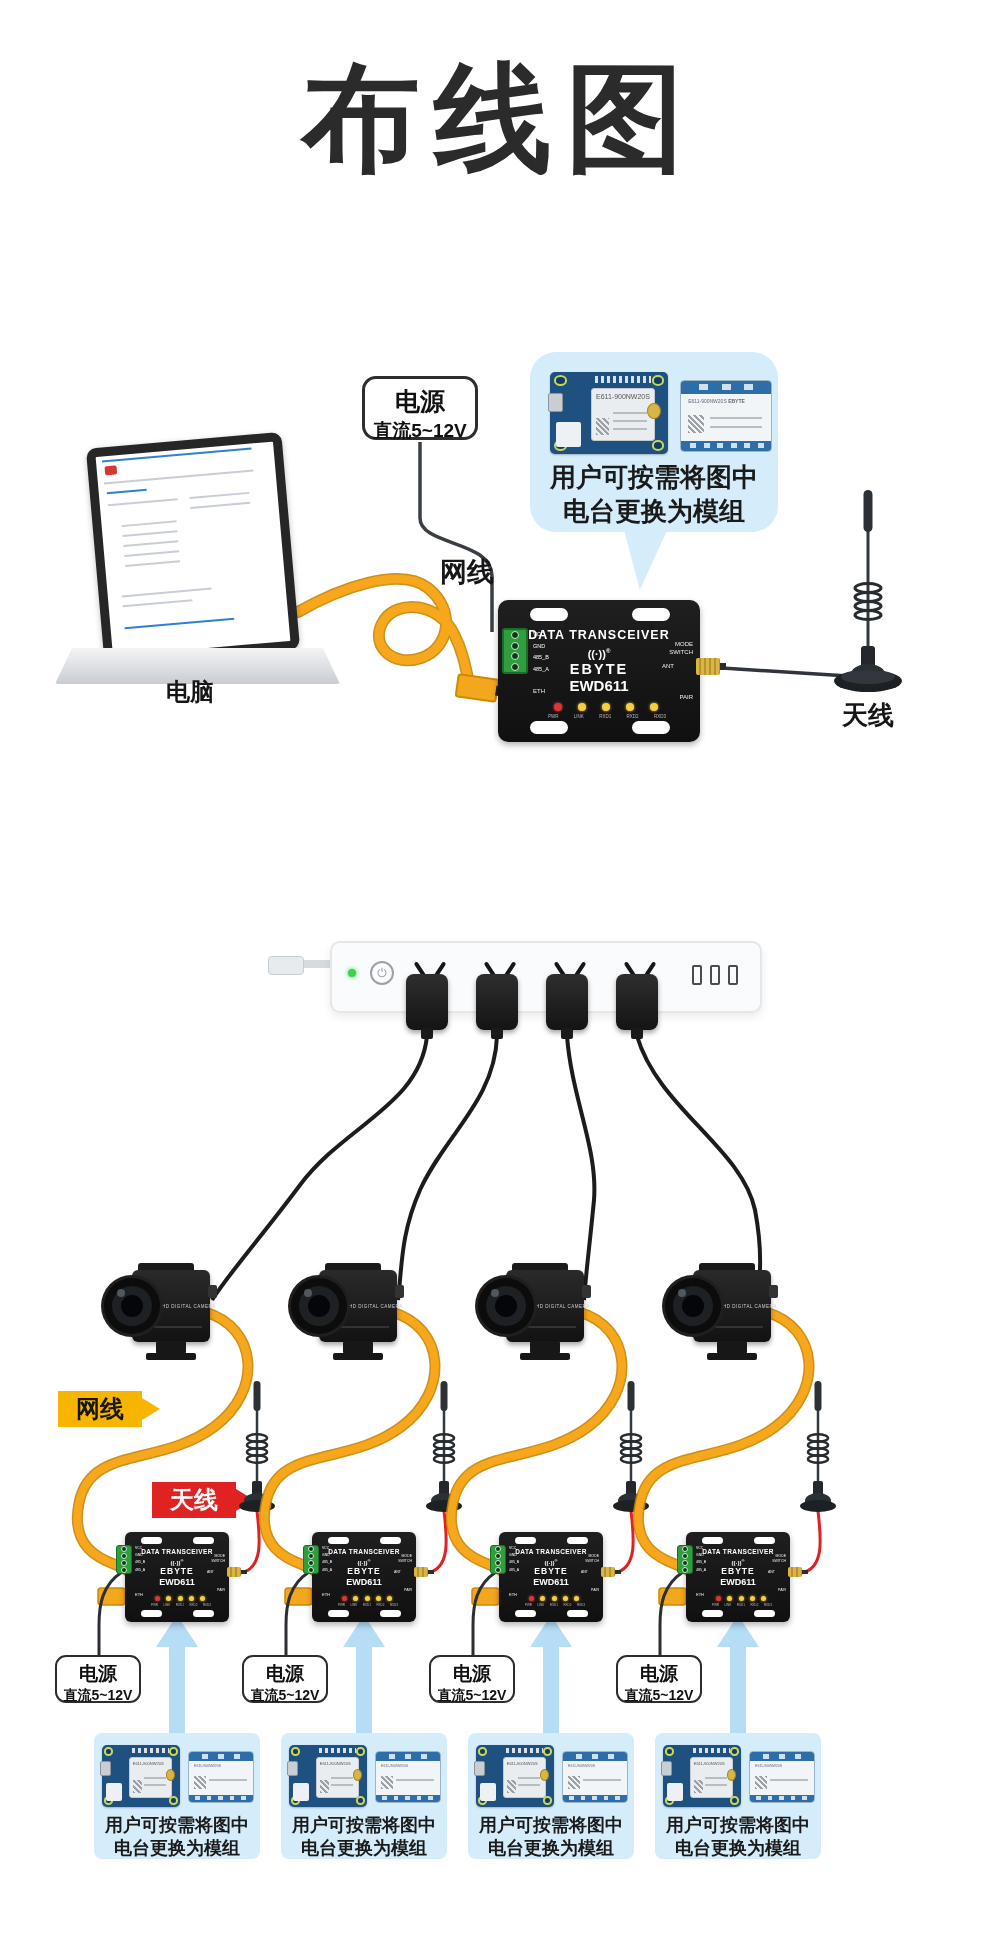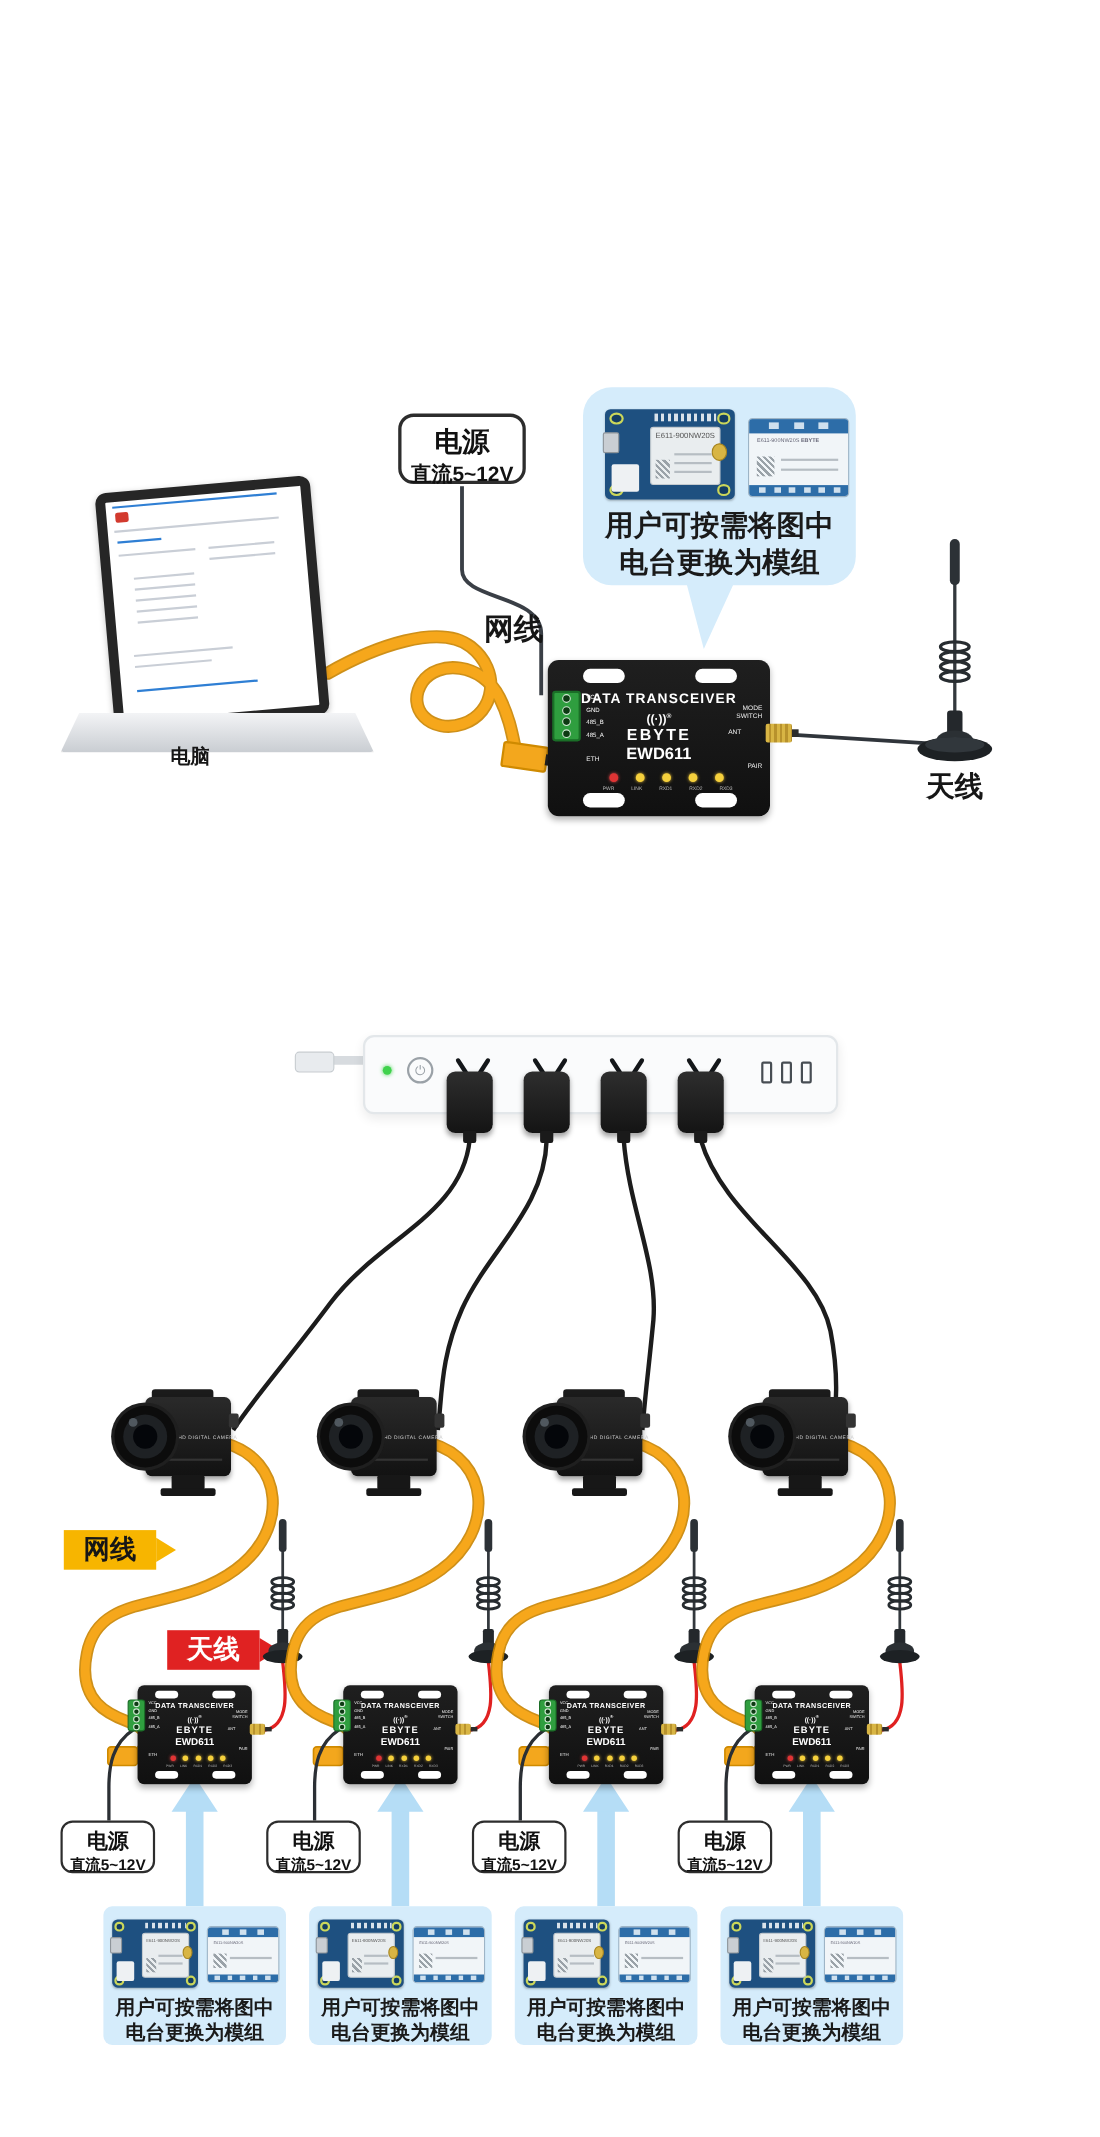--- a/index.html
+++ b/index.html
@@ -108,20 +108,21 @@
             clip-path:polygon(6% 0,94% 0,100% 100%,0 100%);box-shadow:0 4px 8px rgba(0,0,0,.18);}
   .ui-line{position:absolute;background:#c9ced6;height:2px;}
   .ui-blue{background:#2f7fd4;}
   .ui-logo{position:absolute;width:12px;height:9px;background:#d23a2e;border-radius:2px;}
 </style>
 </head>
 <body>
 
 <div class="canvas">
 
+  <div class="abs page-title">布线图</div>
 
   <svg width="1000" height="1943" viewBox="0 0 1000 1943">
 
     <path d="M420,442 L420,518 C420,546 492,540 492,576 L492,632" fill="none" stroke="#3a3f46" stroke-width="3.5"></path>
 
     <path d="M298,612 C340,588 400,566 428,588 C456,610 450,648 421,658 C392,668 368,644 384,620 C398,600 438,602 454,634 C464,654 466,670 470,688" fill="none" stroke="#C98400" stroke-width="12" stroke-linecap="round" opacity=".9"></path>
     <path d="M298,612 C340,588 400,566 428,588 C456,610 450,648 421,658 C392,668 368,644 384,620 C398,600 438,602 454,634 C464,654 466,670 470,688" fill="none" style="stroke:var(--cable-yellow,#F6A71B)" stroke-width="9" stroke-linecap="round"></path>
 
     <path d="M722,668 C780,672 818,674 848,676" fill="none" stroke="#30353b" stroke-width="3.5"></path>
 
@@ -159,21 +160,21 @@
       <div class="ui-line" style="left:20px;top:80px;width:55px;height:1.5px;"></div>
       <div class="ui-line" style="left:20px;top:90px;width:55px;height:1.5px;"></div>
       <div class="ui-line" style="left:20px;top:100px;width:55px;height:1.5px;"></div>
       <div class="ui-line" style="left:20px;top:110px;width:55px;height:1.5px;"></div>
       <div class="ui-line" style="left:14px;top:140px;width:90px;height:1.5px;"></div>
       <div class="ui-line" style="left:14px;top:150px;width:70px;height:1.5px;"></div>
       <div class="ui-line ui-blue" style="left:14px;top:172px;width:110px;height:1.5px;"></div>
     </div>
     <div class="lap-base" style="left:0px;top:218px;width:285px;height:36px;"></div>
   </div>
-  <div class="abs plain-label" style="left:123px;top:676px;width:100px;text-align:center;font-size:18px;">电脑</div>
+  <div class="abs plain-label" style="left:140px;top:676px;width:100px;text-align:center;font-size:24px;">电脑</div>
 
   <div class="abs pwr-box pwr-lg" style="left:362px;top:376px;">
     <div class="t1">电源</div>
     <div class="t2">直流5~12V</div>
   </div>
 
   <div class="abs plain-label" style="left:440px;top:554px;width:110px;font-size:27px;">网线</div>
 
   <div class="abs tail" style="left:612px;top:524px;width:58px;height:66px;clip-path:polygon(18% 0,100% 0,48% 100%);"></div>
   <div class="abs callout" style="left:530px;top:352px;width:248px;height:180px;border-radius:26px;">

